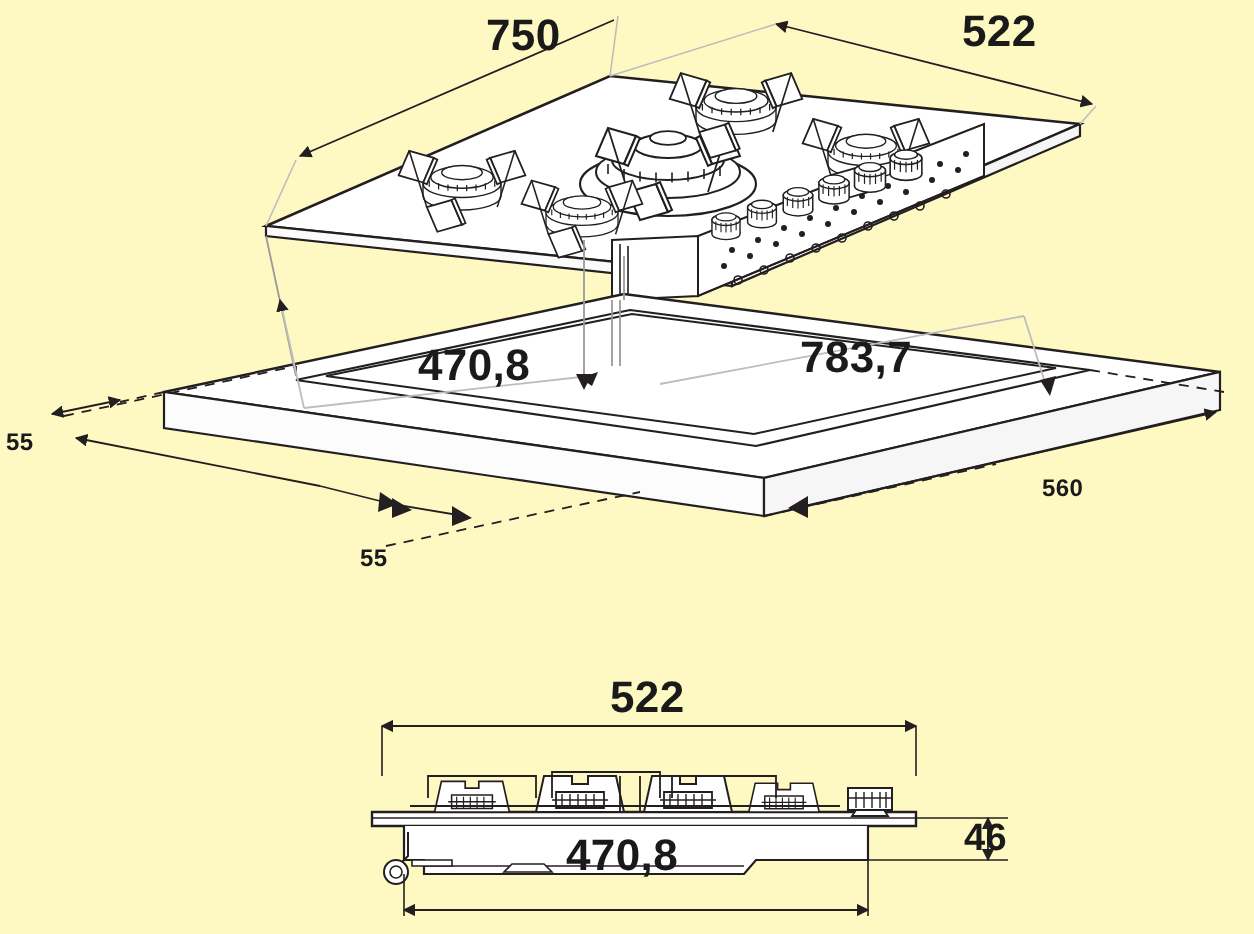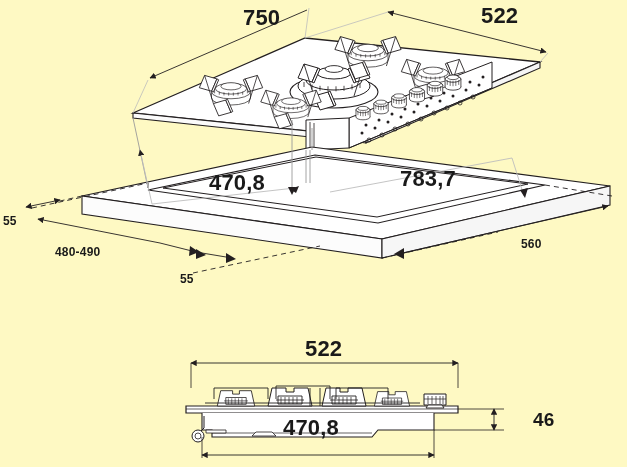--- a/index.html
+++ b/index.html
@@ -372,25 +372,24 @@
   <div class="dimlabel s22" style="left:243px; top:7px;">750</div>
 
   <div class="dimlabel s22" style="left:481px; top:5px;">522</div>
 
   <div class="dimlabel s22" style="left:209px; top:172px;">470,8</div>
 
   <div class="dimlabel s22" style="left:400px; top:168px;">783,7</div>
 
   <div class="dimlabel s20" style="left:3px; top:215px;">55</div>
 
-  <div class="dimlabel s20" style="left:55px; top:246px;">480-490</div>
 
   <div class="dimlabel s20" style="left:180px; top:273px;">55</div>
 
   <div class="dimlabel s20" style="left:521px; top:238px;">560</div>
 
   <div class="dimlabel s22" style="left:305px; top:338px;">522</div>
 
   <div class="dimlabel s22" style="left:283px; top:417px;">470,8</div>
 
-  <div class="dimlabel s19" style="left:533px; top:410px;">46</div>
+  <div class="dimlabel s19" style="left:482px; top:410px;">46</div>
 
 </div>
 
 </body></html>

